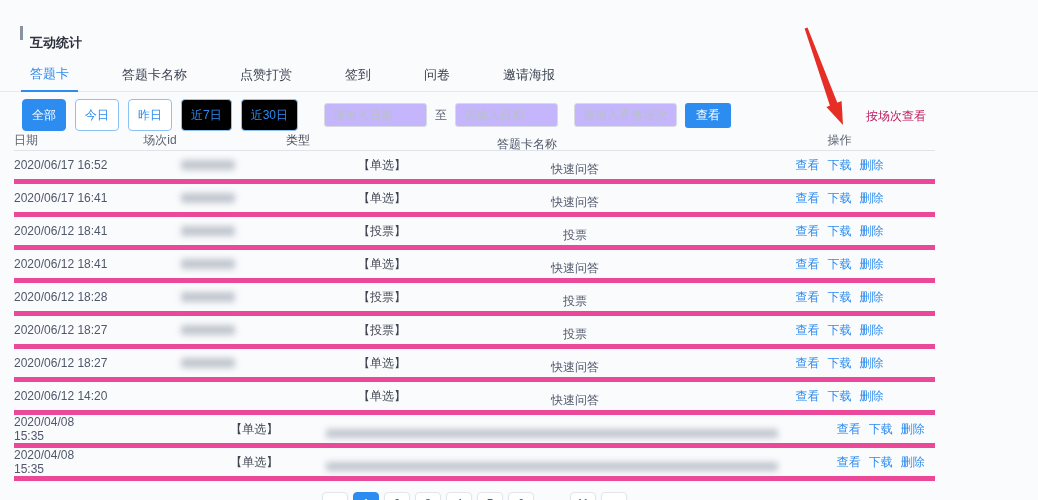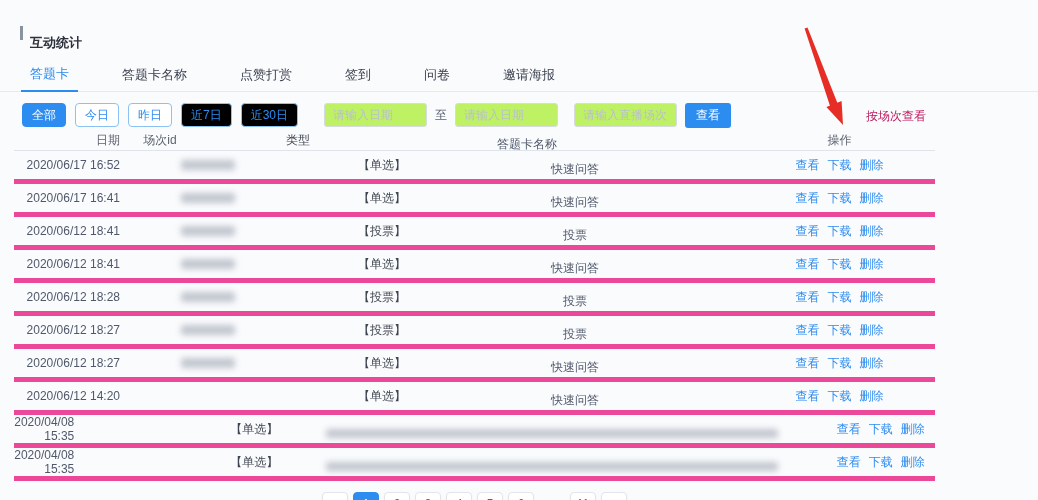--- a/index.html
+++ b/index.html
@@ -13,35 +13,35 @@
     font-family:"Liberation Sans","DejaVu Sans",sans-serif;
     font-size:12px;color:#4f586a;position:relative;
   }
   .page-header{display:flex;align-items:center;gap:7px;padding:14px 0 0 20px;}
   .title-bar{width:3px;height:14px;background:#89929f;display:inline-block;}
   .page-title{font-size:13px;font-weight:700;color:#2c313b;margin-top:20px;}
   .tabs{display:flex;align-items:flex-end;margin-top:15px;padding-left:21px;border-bottom:1px solid #e6e9ee;height:25px;gap:16px;}
   .tab{padding:0 9px 7px;margin-right:19px;font-size:13px;color:#3c4250;cursor:pointer;white-space:nowrap;}
   .tab.active{color:var(--accent);border-bottom:2px solid var(--accent);margin-bottom:-1px;}
   .filter-row{position:relative;display:flex;align-items:center;margin:10px 0 0 22px;height:26px;}
-  .qbtn{height:24px;line-height:22px;padding:0 9px;border:1px solid #8cc2f3;border-radius:4px;
+  .qbtn{height:32px;line-height:22px;padding:0 9px;border:1px solid #8cc2f3;border-radius:4px;
         background:#fff;color:var(--accent);font-size:12px;margin-right:9px;cursor:pointer;}
   .qbtn.solid{background:var(--accent);border-color:var(--accent);color:#fff;}
   .qbtn.tint{background:#000000;}
-  .inp{width:103px;height:24px;border:1px solid #d7dbe1;border-radius:3px;padding:0 8px;font-size:12px;color:#333;background:#bef264;outline:none;}
+  .inp{width:103px;height:24px;border:1px solid #d7dbe1;border-radius:3px;padding:0 8px;font-size:12px;color:#333;background:#c4b5fd;outline:none;}
   .inp::placeholder{color:#b9c0ca;}
   .inp.first{margin-left:17px;}
   .to-label{margin:0 8px;color:#5a6270;}
   .inp.session{margin-left:16px;}
   .btn-primary{margin-left:8px;height:25px;padding:0 11px;background:var(--accent);color:#fff;border:none;border-radius:3px;font-size:12px;cursor:pointer;}
   .by-session{position:absolute;right:112px;top:6px;color:#be185d;cursor:pointer;}
   .table{margin:2px 14px 0 14px;width:921px;}
   .thead{display:flex;align-items:center;height:21px;color:#5d6470;border-bottom:1px solid #e0e4ea;}
   .trow{display:flex;align-items:center;height:33px;border-bottom:5px solid #ec4899;gap:48px;}
-  .cell-date{width:106px;text-align:right;}
+  .cell-date{width:106px;text-align:left;}
   .cell-id{width:80px;display:flex;align-items:center;justify-content:center;}
   .cell-type{width:110px;text-align:right;color:#3f4550;}
   .cell-name{flex:1;display:flex;align-items:center;justify-content:center;color:#4f586a;margin-top:8px;}
   .cell-action{width:191px;text-align:center;white-space:nowrap;}
   .action-link{color:var(--accent);margin:0 4px;cursor:pointer;text-decoration:none;}
   .blur-sm{width:54px;height:10px;background:#aeb4bf;border-radius:2px;filter:blur(3px);opacity:.75;}
   .blur-lg{width:452px;height:9px;background:#b3b9c3;border-radius:2px;filter:blur(3px);opacity:.8;}
   .pagination{display:flex;justify-content:center;align-items:center;gap:5px;margin-top:11px;width:921px;margin-left:14px;}
   .pg{min-width:26px;height:25px;line-height:23px;padding:0 4px;text-align:center;background:#fff;border:1px solid #e2e6eb;
       border-radius:4px;color:#5b6472;box-shadow:0 1px 2px rgba(30,40,60,.06);font-size:12px;cursor:pointer;}

